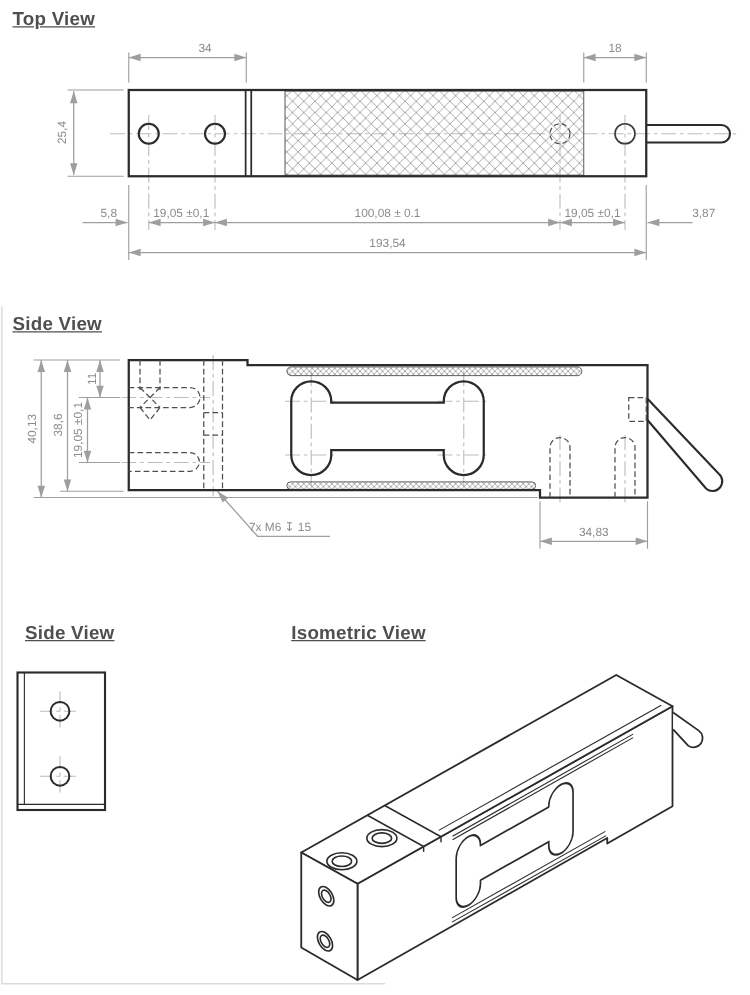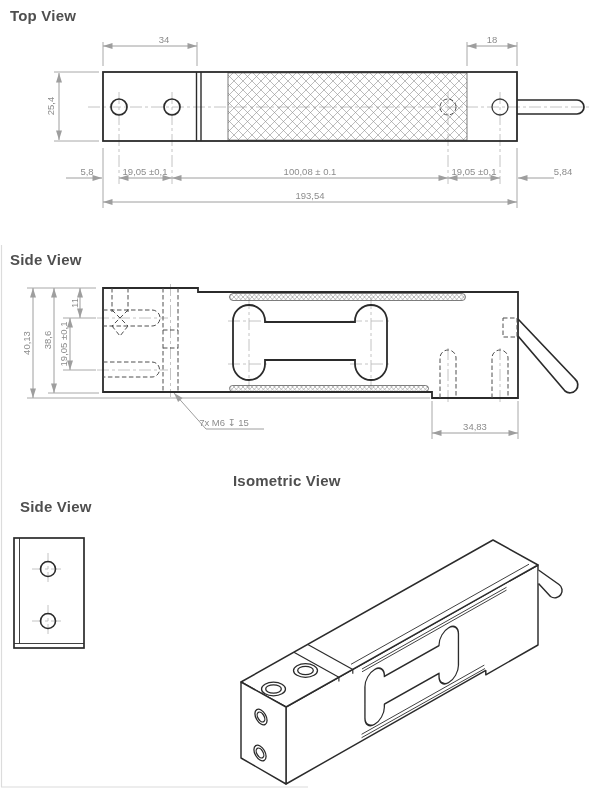--- a/index.html
+++ b/index.html
@@ -1,19 +1,19 @@
 <!DOCTYPE html>
 <html><head>
 <meta charset="utf-8">
 <style>
   html,body{margin:0;padding:0;background:#ffffff;}
   .canvas{position:relative;width:600px;height:796px;background:#fff;
           font-family:"Liberation Sans",sans-serif;overflow:hidden;}
   .canvas > svg{position:absolute;left:0;top:0;}
-  .title{position:absolute;font-size:15px;font-weight:700;color:#4f4f4f;letter-spacing:.2px;}
+  .title{position:absolute;font-size:15px;font-weight:700;color:#4f4f4f;letter-spacing:.2px;text-decoration:underline;}
   .dim{position:absolute;font-size:9.5px;color:#8c8c8c;white-space:nowrap;
        transform:translate(-50%,-50%);}
   .dimr{transform:translate(-50%,-50%) rotate(-90deg);}
 </style>
 </head>
 <body>
 
 <div class="canvas">
 
 <svg width="600" height="796" viewBox="0 0 600 796">
@@ -187,30 +187,30 @@
       <ellipse cx="260" cy="753" rx="8.5" ry="5" transform="rotate(60 260 753)"></ellipse>
       <ellipse cx="260" cy="753" rx="5.4" ry="3.1" transform="rotate(60 260 753)"></ellipse>
     </g>
     <path fill="#ffffff" d="M538.5,570 L559,584.5 A6.3,6.3 0 0 1 550.5,596.5 L538.5,583.5"></path>
   </g>
 </svg>
 
 <span class="title" style="left:10px;top:7px">Top View</span>
 <span class="title" style="left:10px;top:251px">Side View</span>
 <span class="title" style="left:20px;top:498px">Side View</span>
-<span class="title" style="left:233px;top:472px">Isometric View</span>
+<span class="title" style="left:233px;top:498px">Isometric View</span>
 
 <span class="dim" style="left:164px;top:39px">34</span>
 <span class="dim" style="left:492px;top:39px">18</span>
 <span class="dim dimr" style="left:50px;top:106px">25,4</span>
 <span class="dim" style="left:87px;top:171px">5,8</span>
 <span class="dim" style="left:145px;top:171px">19,05 ±0,1</span>
 <span class="dim" style="left:310px;top:171px">100,08 ± 0.1</span>
 <span class="dim" style="left:474px;top:171px">19,05 ±0,1</span>
-<span class="dim" style="left:563px;top:171px">5,84</span>
+<span class="dim" style="left:563px;top:171px">3,87</span>
 <span class="dim" style="left:310px;top:195px">193,54</span>
 
 <span class="dim dimr" style="left:26px;top:343px">40,13</span>
 <span class="dim dimr" style="left:47px;top:340px">38,6</span>
 <span class="dim dimr" style="left:63px;top:344px">19,05 ±0,1</span>
 <span class="dim dimr" style="left:74px;top:303px">11</span>
 <span class="dim" style="left:475px;top:426px">34,83</span>
 <span class="dim" style="left:224px;top:422px">7x M6 ↧ 15</span>
 
 </div>

